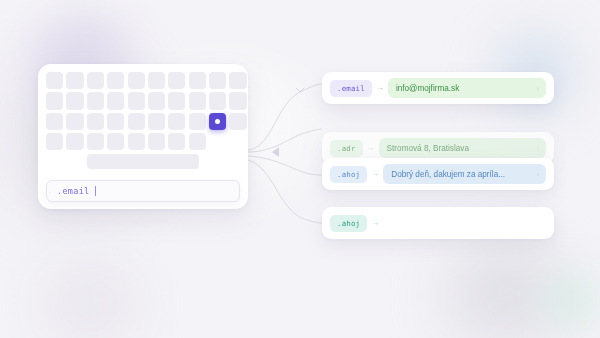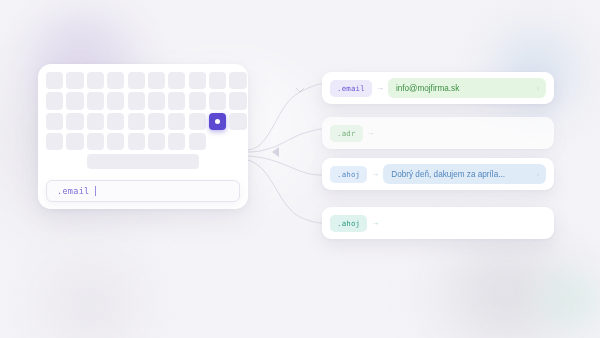--- a/index.html
+++ b/index.html
@@ -264,23 +264,27 @@
 
   <div class="card c-purple" style="top:72px">
     <span class="pill">.email</span>
     <span class="arrow">→</span>
     <span class="value">
       <span>info@mojfirma.sk</span>
       <span class="tail">‹</span>
     </span>
   </div>
 
-  <div class="card c-green faded" style="top:117px">
+  <div class="card c-green faded" style="top:132px">
     <span class="pill">.adr</span>
     <span class="arrow">→</span>
+    <span class="value">
+      <span>Stromová 8, Bratislava</span>
+      <span class="tail">‹</span>
+    </span>
   </div>
 
   <div class="card c-blue" style="top:158px">
     <span class="pill">.ahoj</span>
     <span class="arrow">→</span>
     <span class="value">
       <span>Dobrý deň, dakujem za apríla...</span>
       <span class="tail">‹</span>
     </span>
   </div>

